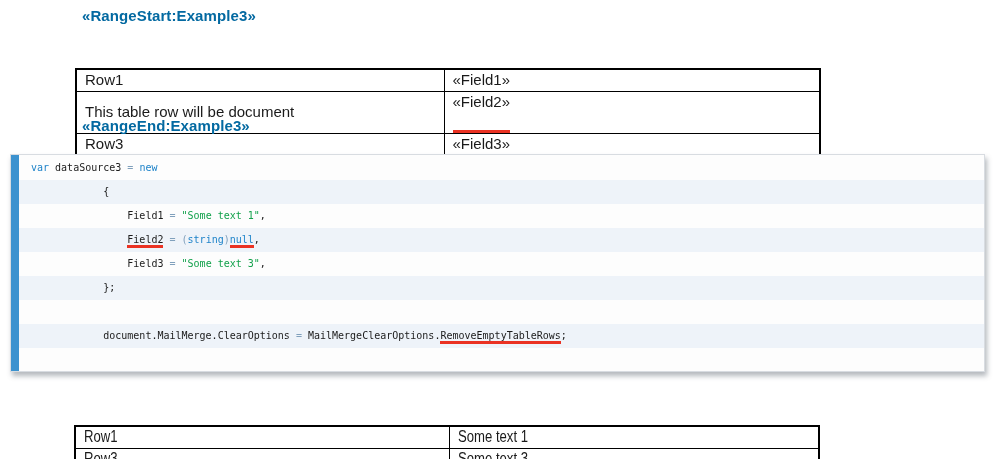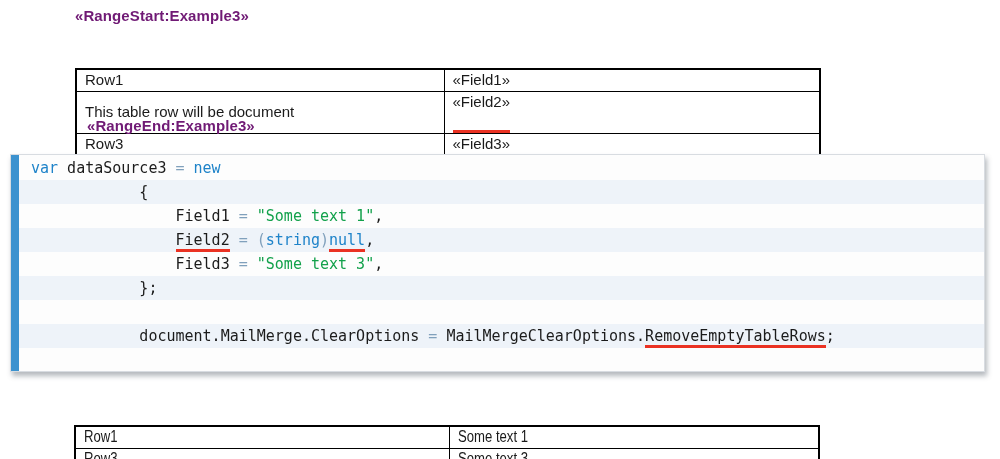--- a/index.html
+++ b/index.html
@@ -5,26 +5,26 @@
   html,body{margin:0;padding:0;background:#fff;}
   .page{
     position:relative;
     width:1000px;height:459px;
     background:#ffffff;
     font-family:"Liberation Sans", sans-serif;
     overflow:hidden;
   }
   
   .range-label{
-    position:absolute;left:75px;
-    font-size:15px;font-weight:bold;color:#701a75;
+    position:absolute;left:82px;
+    font-size:15px;font-weight:bold;color:#0369a1;
     letter-spacing:0.1px;
   }
   .range-start{top:7px;}
-  .range-end{top:117px;margin-left:12px;}
+  .range-end{top:117px;}
 
   
   table.doc-table{
     position:absolute;
     border-collapse:collapse;
     table-layout:fixed;
     border:2px solid #000;
     background:#fff;
     margin-top:28px;
   }
@@ -61,21 +61,21 @@
     box-shadow:2px 4px 5px rgba(90,100,110,0.45);
   }
   .code-accent-bar{
     position:absolute;left:0;top:0;bottom:0;width:8px;
     background:var(--accent_bar,#3c92cf);
   }
   .code-lines{
     position:absolute;left:8px;right:0;top:0;bottom:0;
     padding-top:1px;
     font-family:"DejaVu Sans Mono", monospace;
-    font-size:15px;
+    font-size:10px;
   }
   .code-line{
     height:24px;line-height:24px;
     padding-left:12px;
     white-space:pre;
     color:var(--plain,#1b1b1b);
   }
   .code-line:nth-child(even){background:var(--stripe,#eef3f9);}
   .tok-kw{color:var(--keyword,#1e83c9);}
   .tok-str{color:var(--string,#12a14b);}

